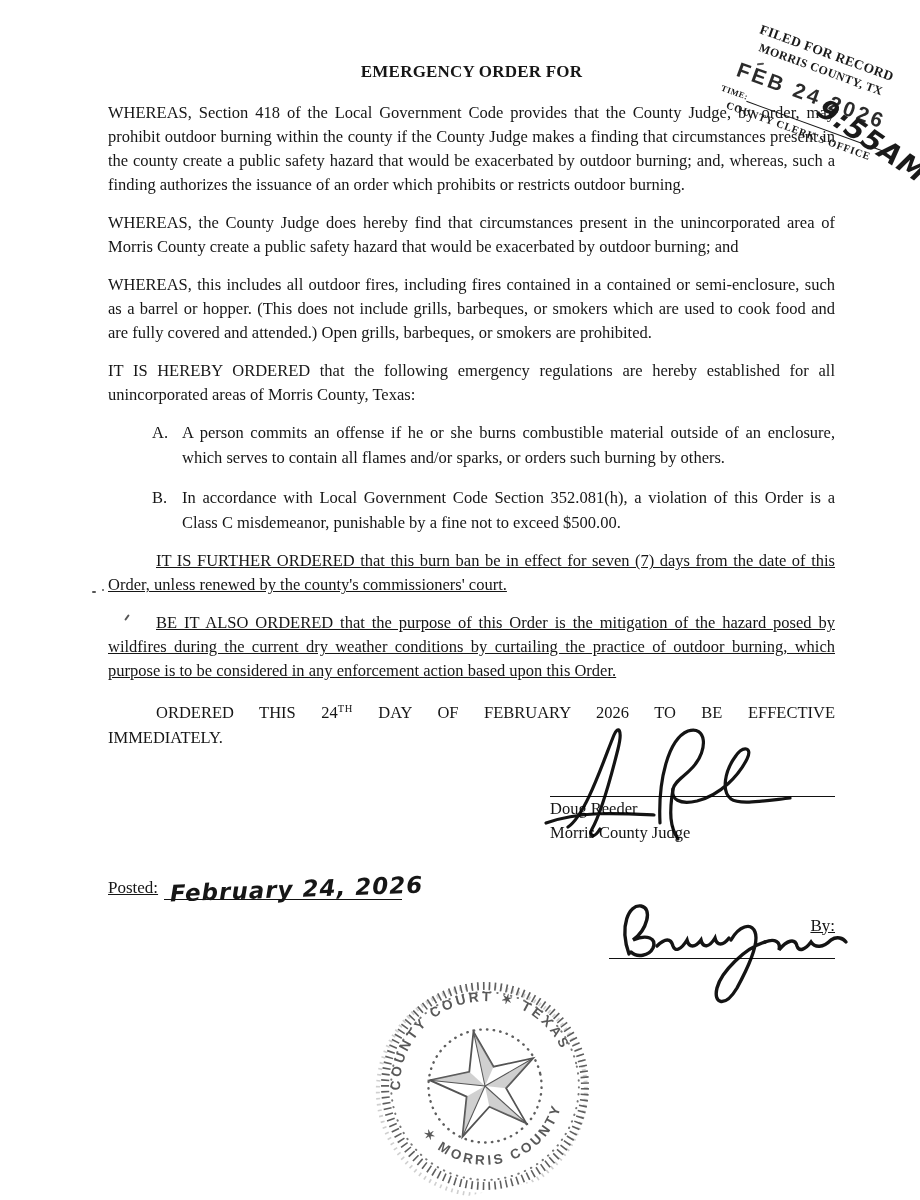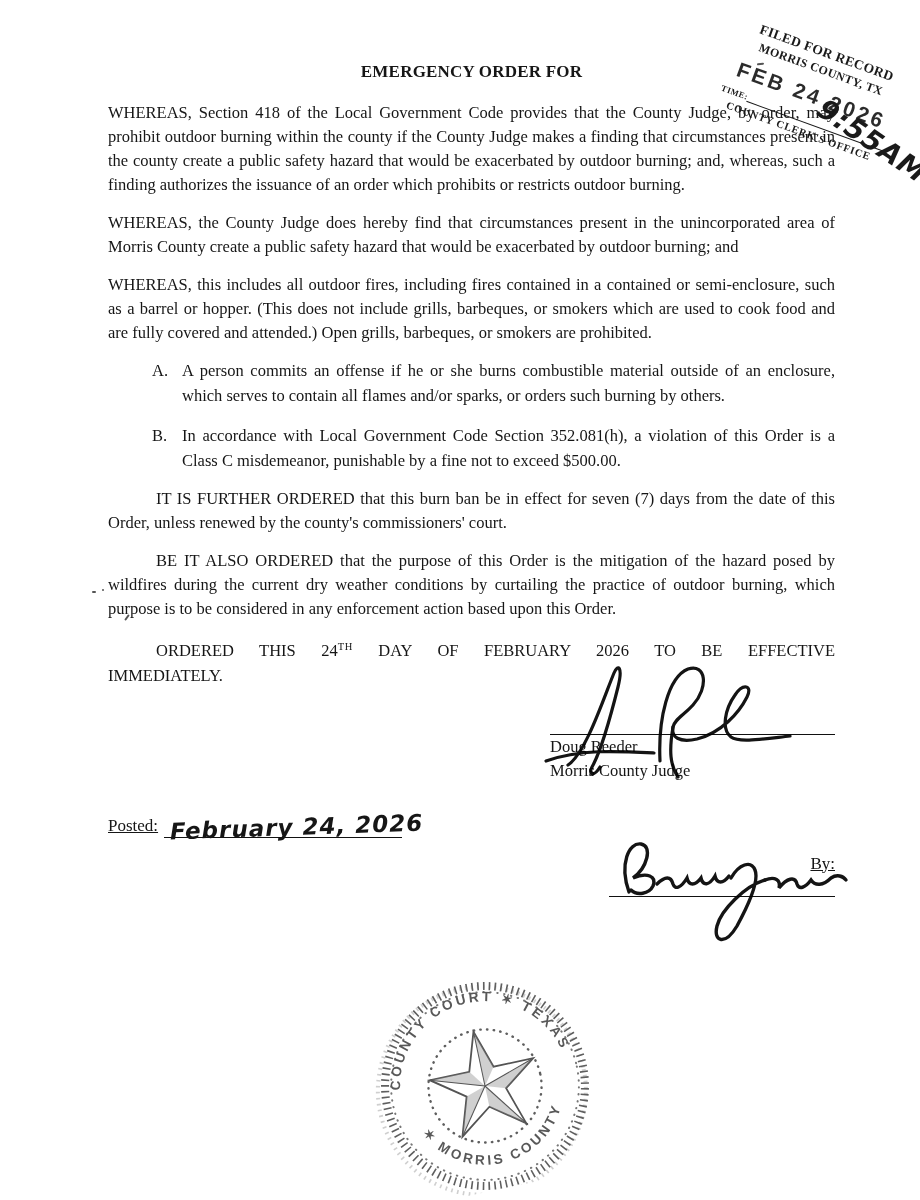--- a/index.html
+++ b/index.html
@@ -6,21 +6,21 @@
   .page {
     position:relative; width:920px; height:1200px; margin:0 auto;
     background:#fff; overflow:hidden; color:#161616;
     font-family:"Liberation Serif", serif;
   }
   
   .doc { position:absolute; left:108px; top:44px; width:727px; }
   .title { text-align:center; font-weight:bold; font-size:17px; line-height:27px; letter-spacing:.2px;margin-top:14px; }
   .title-wrap { margin-bottom:16px; }
   .doc p { margin:0 0 14px 0; font-size:16.5px; line-height:24px; text-align:justify; }
-  .indent { text-indent:48px; }
+  .indent { text-indent:48px;text-decoration:underline; }
   .list-item { display:flex; margin:0 0 16px 44px; font-size:16.5px; line-height:24.6px; }
   .list-item .marker { width:30px; flex:0 0 30px; }
   .list-item .li-text { flex:1; text-align:justify; }
   .li-b { margin-bottom:14px; }
   .ordered-line1 { font-size:16.5px; line-height:24.6px; text-indent:48px;
                    text-align:justify; text-align-last:justify; }
   .ordered-line2 { font-size:16.5px; line-height:24.6px; }
   sup.th { font-size:10.5px; vertical-align:6px; letter-spacing:.5px; }
   
   .sig-block { position:relative; width:285px; margin-left:auto; margin-top:0; padding-top:45px; }
@@ -82,20 +82,21 @@
 
   <div class="doc">
 
     <div class="title-wrap">
       <div class="title">EMERGENCY ORDER FOR</div>
     </div>
 
     <p>WHEREAS, Section 418 of the Local Government Code provides that the County Judge, by order, may prohibit outdoor burning within the county if the County Judge makes a finding that circumstances present in the county create a public safety hazard that would be exacerbated by outdoor burning; and, whereas, such a finding authorizes the issuance of an order which prohibits or restricts outdoor burning.</p>
     <p>WHEREAS, the County Judge does hereby find that circumstances present in the unincorporated area of Morris County create a public safety hazard that would be exacerbated by outdoor burning; and</p>
     <p>WHEREAS, this includes all outdoor fires, including fires contained in a contained or semi-enclosure, such as a barrel or hopper. (This does not include grills, barbeques, or smokers which are used to cook food and are fully covered and attended.) Open grills, barbeques, or smokers are prohibited.</p>
+    <p>IT IS HEREBY ORDERED that the following emergency regulations are hereby established for all unincorporated areas of Morris County, Texas:</p>
 
     <div class="list-item">
       <span class="marker">A.</span>
       <span class="li-text">A person commits an offense if he or she burns combustible material outside of an enclosure, which serves to contain all flames and/or sparks, or orders such burning by others.</span>
     </div>
     <div class="list-item li-b">
       <span class="marker">B.</span>
       <span class="li-text">In accordance with Local Government Code Section 352.081(h), a violation of this Order is a Class C misdemeanor, punishable by a fine not to exceed $500.00.</span>
     </div>
 

